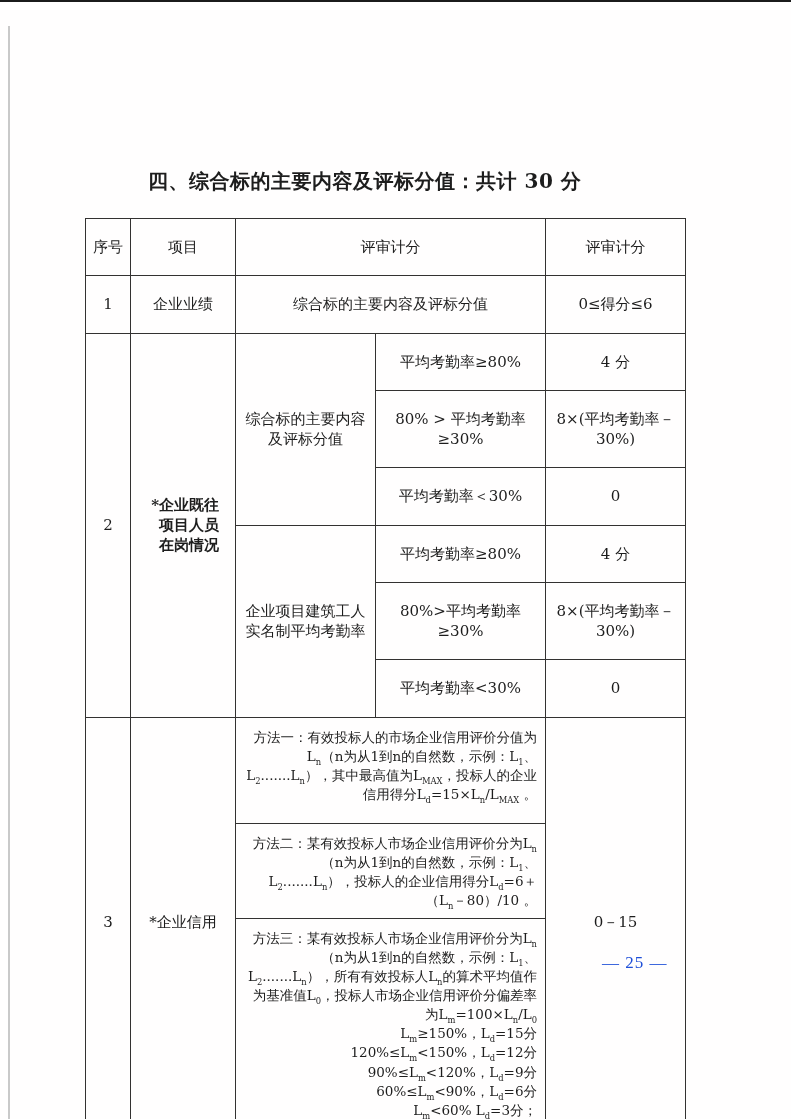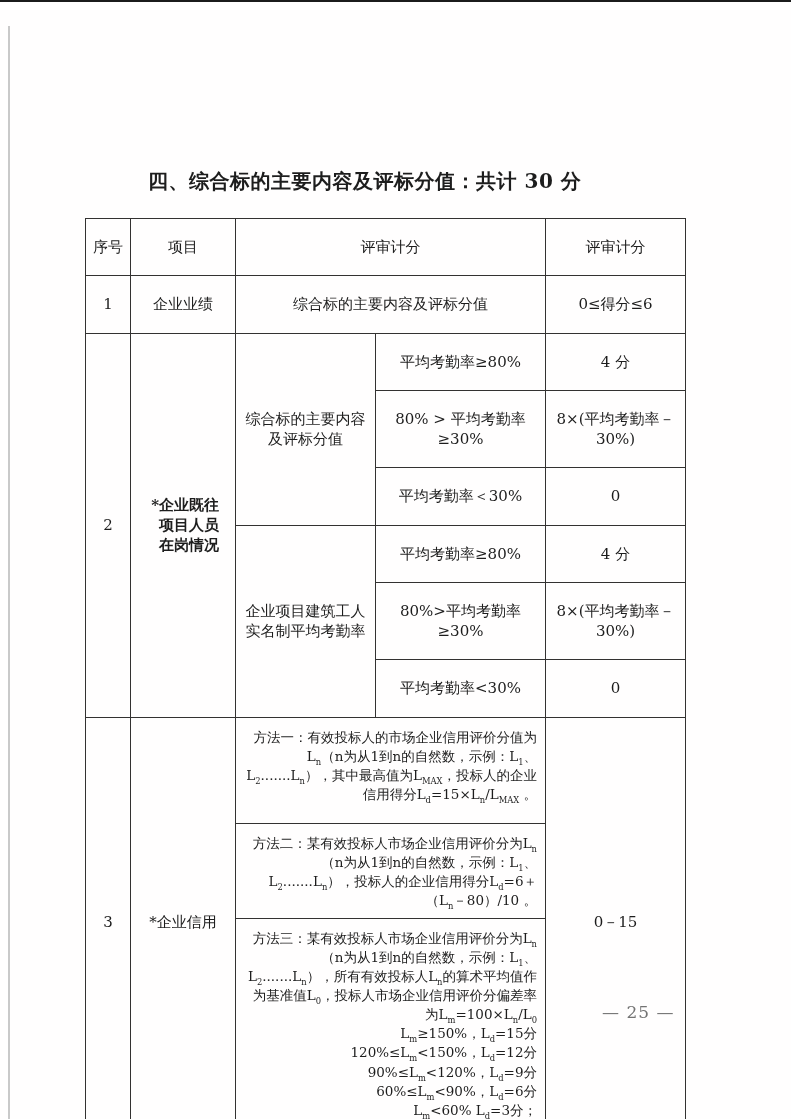--- a/index.html
+++ b/index.html
@@ -46,23 +46,24 @@
     padding:10px 8px 6px 9px;
     font-size:13.5px; line-height:1.42;
     text-align:right;
   }
   .method-box:last-child { border-bottom:none; }
   .method-1 { height:106px; overflow:hidden; }
   .method-2 { height:95px; overflow:hidden; }
   .method-3 { min-height:200px; }
   .method-box sub { font-size:0.62em; line-height:0; }
   .page-number {
-    position:absolute; left:602px; top:1002px;
-    font-size:17px; letter-spacing:1px; color:#737373;
+    position:absolute; left:602px; top:953px;
+    font-size:17px; letter-spacing:1px; color:#1d4ed8;
     white-space:nowrap;
+    font-family:Liberation Serif, serif;
   }
 </style>
 </head>
 <body>
 
 <div class="page">
 
   <div class="scan-top"></div>
   <div class="scan-left"></div>
 

